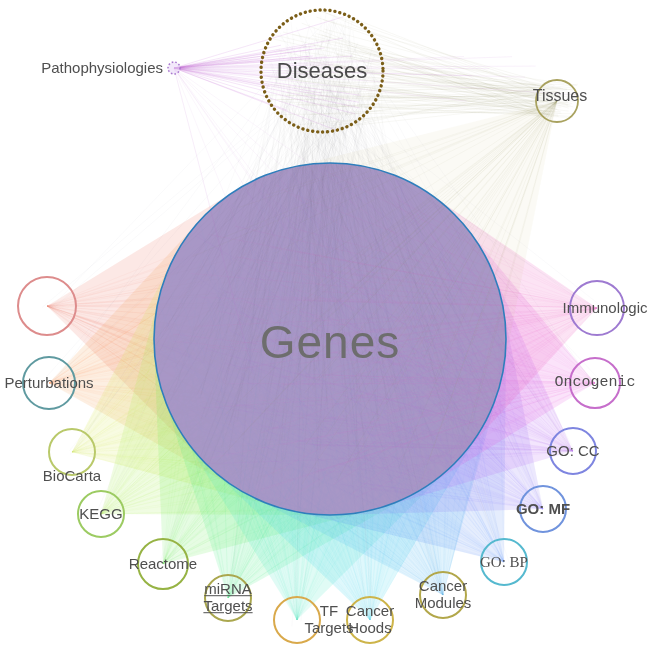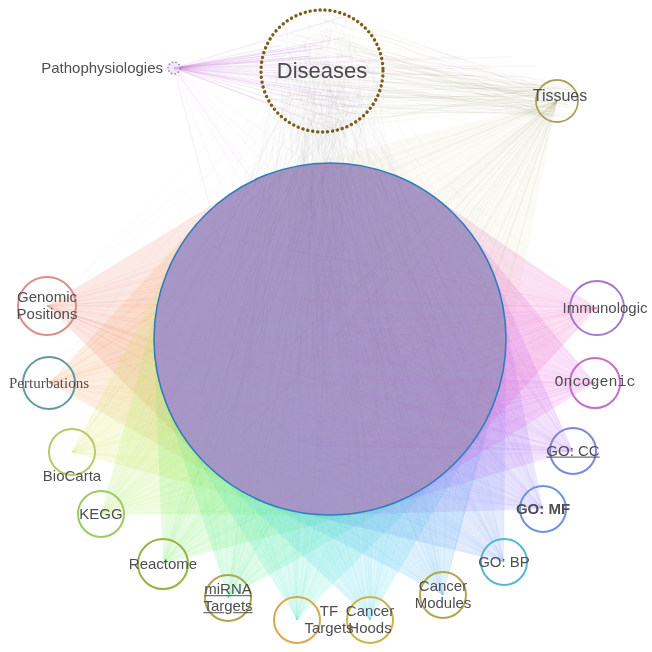--- a/index.html
+++ b/index.html
@@ -1272,35 +1272,34 @@
         <circle cx="370" cy="620" r="23" fill="#ffffff" fill-opacity="0.22" stroke="#cdb449" stroke-width="2"></circle>
         <circle cx="443" cy="595" r="23" fill="#ffffff" fill-opacity="0.22" stroke="#b2a74a" stroke-width="2"></circle>
         <circle cx="504" cy="562" r="23" fill="#ffffff" fill-opacity="0.22" stroke="#55b9cf" stroke-width="2"></circle>
         <circle cx="543" cy="509" r="23" fill="#ffffff" fill-opacity="0.22" stroke="#7093dd" stroke-width="2"></circle>
         <circle cx="573" cy="451" r="23" fill="#ffffff" fill-opacity="0.22" stroke="#7e85e0" stroke-width="2"></circle>
         <circle cx="595" cy="383" r="25" fill="#ffffff" fill-opacity="0.22" stroke="#c66ecb" stroke-width="2"></circle>
         <circle cx="597" cy="308" r="27" fill="#ffffff" fill-opacity="0.22" stroke="#9e7ad1" stroke-width="2"></circle>
       </g>
     </svg>
 
+  <div class="lbl big" style="left: 330px; top: 343px; font-size: 46px;">Genes</div>
   <div class="lbl right" style="left: 163px; top: 68px; font-size: 15px;">Pathophysiologies</div>
   <div class="lbl med" style="left: 322px; top: 71px; font-size: 22px;">Diseases</div>
   <div class="lbl" style="left: 560px; top: 96px; font-size: 16px;">Tissues</div>
-  <div class="lbl" style="left: 47px; top: 306px;">Genomic
-Positions</div>
-  <div class="lbl" style="left: 49px; top: 383px; font-family: Liberation Serif, serif;">Perturbations</div>
+  <div class="lbl" style="left: 49px; top: 383px;">Perturbations</div>
   <div class="lbl" style="left: 72px; top: 452px; margin-top: 24px;">BioCarta</div>
   <div class="lbl" style="left: 101px; top: 514px;">KEGG</div>
   <div class="lbl" style="left: 163px; top: 564px;">Reactome</div>
   <div class="lbl" style="left: 228px; top: 598px; text-decoration: underline;">miRNA
 Targets</div>
   <div class="lbl" style="left: 297px; top: 620px; margin-left: 32px;">TF
 Targets</div>
   <div class="lbl" style="left: 370px; top: 620px;">Cancer
 Hoods</div>
   <div class="lbl" style="left: 443px; top: 595px;">Cancer
 Modules</div>
-  <div class="lbl" style="left: 504px; top: 562px;">GO: BP</div>
+  <div class="lbl" style="left: 504px; top: 562px; font-family: Liberation Serif, serif;">GO: BP</div>
   <div class="lbl" style="left: 543px; top: 509px; font-weight: bold;">GO: MF</div>
-  <div class="lbl" style="left: 573px; top: 451px; text-decoration: underline;">GO: CC</div>
+  <div class="lbl" style="left: 573px; top: 451px;">GO: CC</div>
   <div class="lbl" style="left: 595px; top: 383px; font-family: Liberation Mono, monospace;">Oncogenic</div>
   <div class="lbl" style="left: 597px; top: 308px; margin-left: 8px;">Immunologic</div>
 </div>
 
 </body></html>

